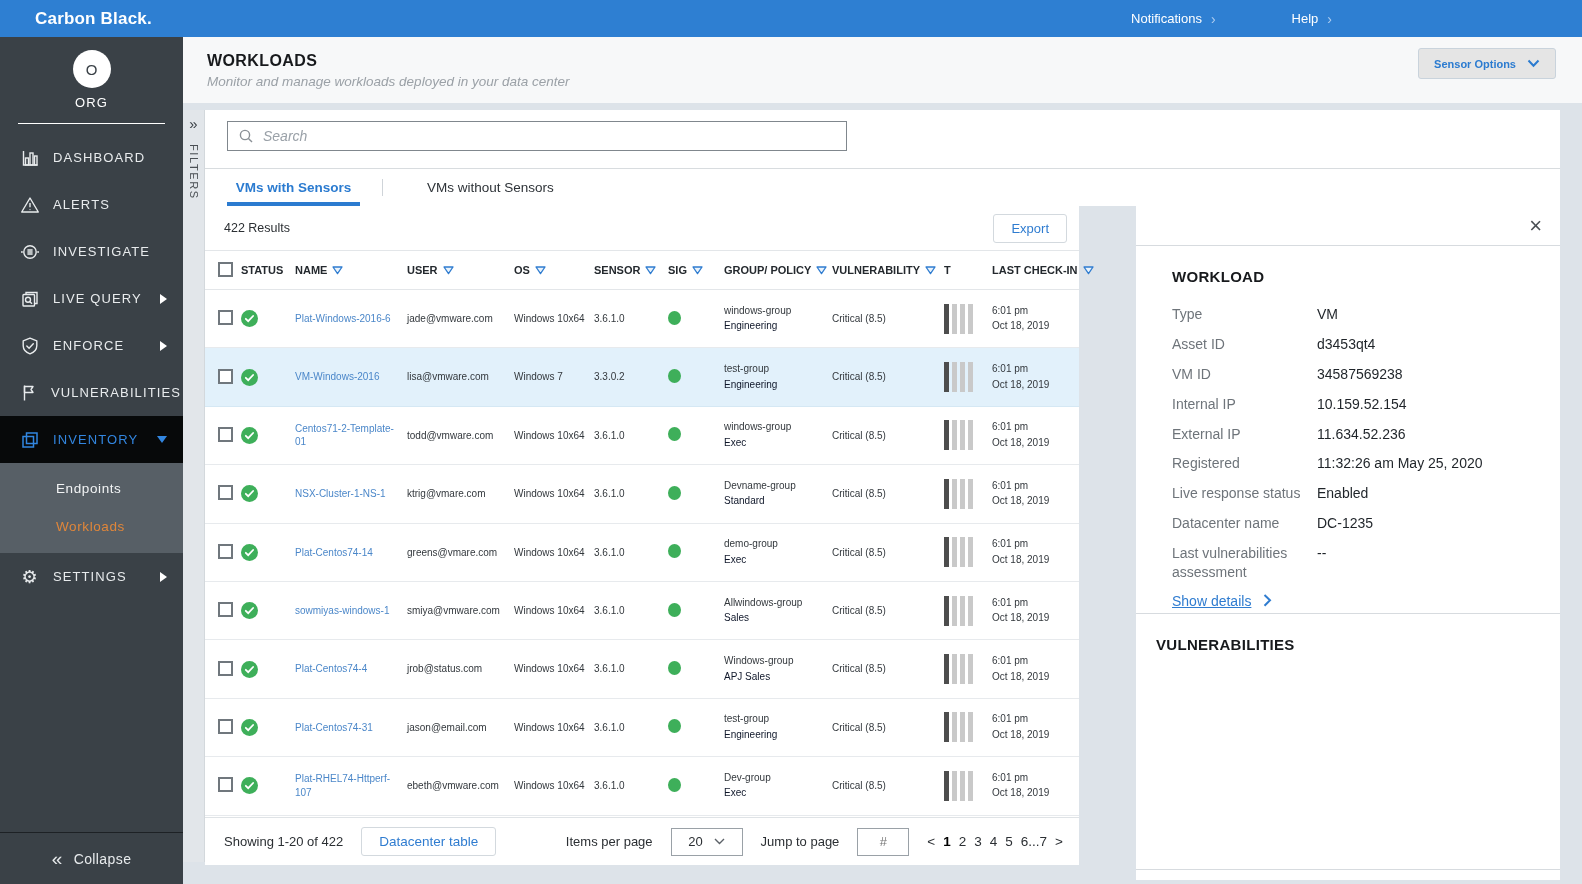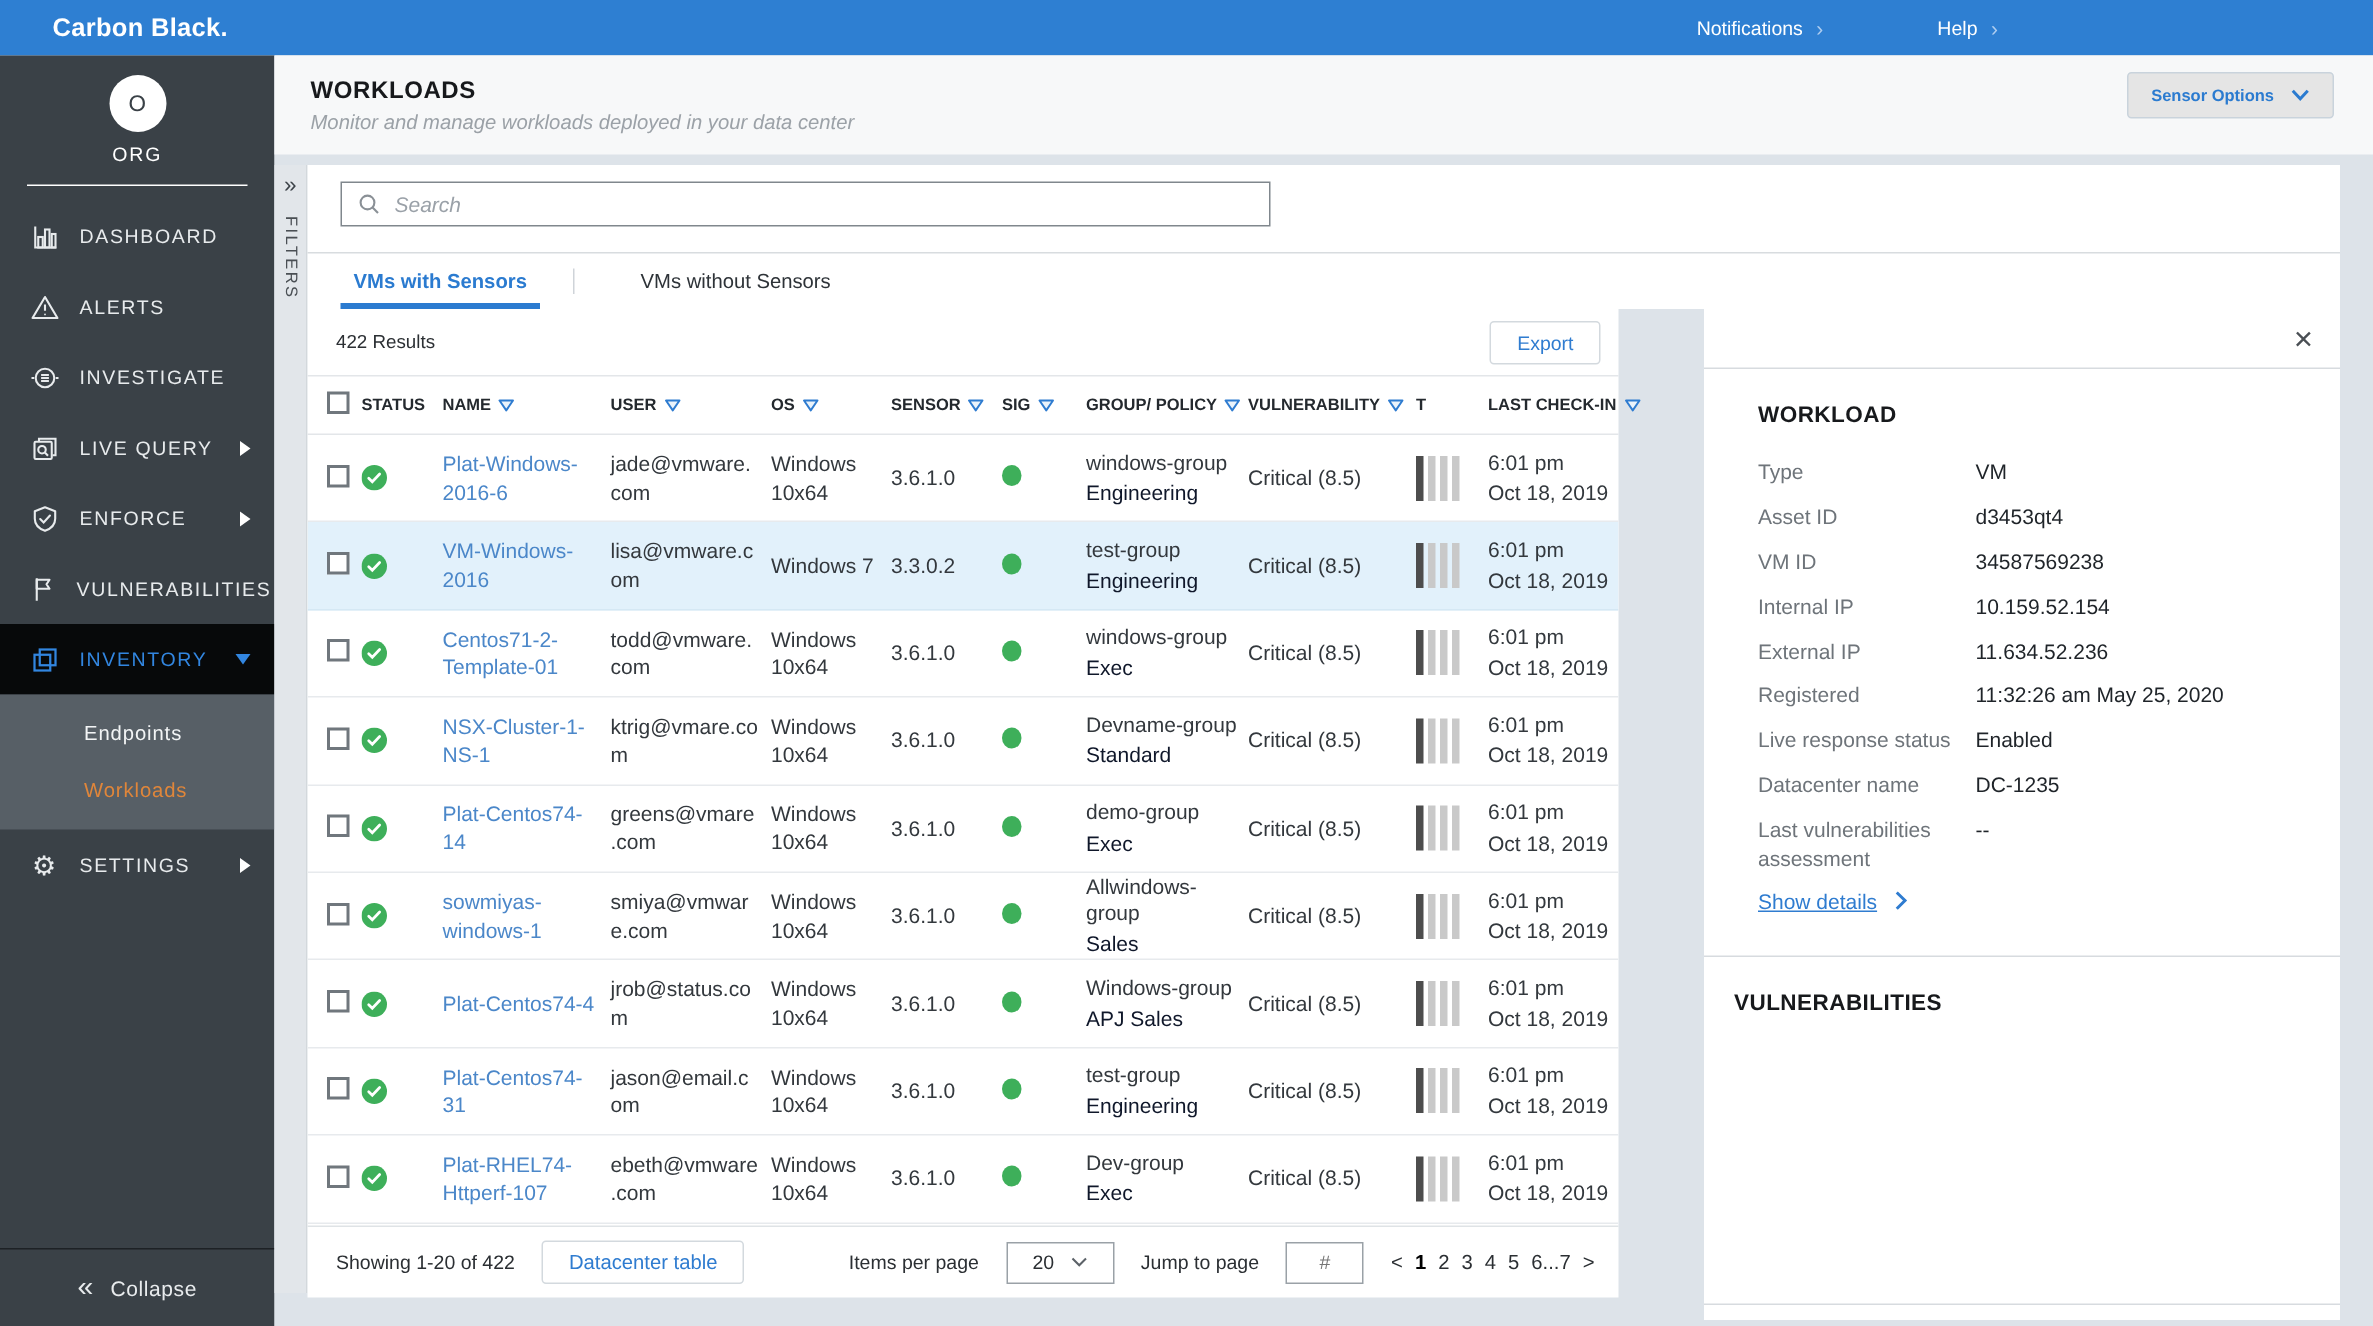--- a/index.html
+++ b/index.html
@@ -83,21 +83,21 @@
     border-radius:3px; background:#fff; color:#2f7cd0; font-size:13px; display:flex; align-items:center; cursor:pointer; }
 
   .grid-cols { display:grid; grid-template-columns:36px 54px 112px 107px 80px 74px 56px 108px 112px 48px 110px 1fr; }
   .thead { height:40px; border-top:1px solid #e3e6e9; border-bottom:1px solid #e3e6e9;
     align-items:center; font-size:11px; font-weight:bold; color:#24292e; flex-shrink:0; }
   .hcell { display:flex; align-items:center; gap:5px; cursor:pointer; white-space:nowrap; }
   .checkbox { width:15px; height:15px; border:2px solid #70777d; background:#fff; display:inline-block; cursor:pointer; }
   .check-cell { padding-left:13px; }
 
   .tbody { flex:1; overflow:hidden; }
-  .trow { height:58.4px; align-items:center; border-bottom:1px solid #e7eaed; font-size:14px; color:#33383d; }
+  .trow { height:58.4px; align-items:center; border-bottom:1px solid #e7eaed; font-size:10px; color:#33383d; }
   .trow.selected { background:#e2f1fb; border-color:#d5e8f4; }
   .name-link { color:#4b87c9; cursor:pointer; word-break:break-word; line-height:1.35; padding-right:6px; text-decoration:none; }
   .cell-wrap { word-break:break-word; line-height:1.35; padding-right:8px; }
   .sig-dot { width:13px; height:14px; border-radius:50%; background:#3eaf5a; display:inline-block; }
   .group-cell { display:flex; flex-direction:column; gap:3px; line-height:1.25; word-break:break-word; padding-right:6px; }
   .policy-link { color:#0f172a; cursor:pointer; text-decoration:none; }
   .bars { display:flex; gap:3px; }
   .bar { width:5px; height:30px; background:#c9c9c9; }
   .bar.dark { background:#4d4d4d; }
   .last-cell { display:flex; flex-direction:column; gap:3px; line-height:1.25; }
@@ -120,21 +120,21 @@
   .right-panel { position:absolute; left:953px; top:103px; width:424px; height:674px;
     background:#fff; display:flex; flex-direction:column; }
   .panel-header { height:40px; border-bottom:1px solid #d7dbdf; display:flex; align-items:center;
     justify-content:flex-end; padding-right:18px; flex-shrink:0; }
   .close-x { font-size:22px; color:#4a4f54; cursor:pointer; line-height:1; }
   .panel-body { padding:22px 36px 0; }
   .panel-title { font-size:15px; font-weight:bold; color:#17191c; letter-spacing:.3px; margin-bottom:20px; }
   .pfield { display:flex; margin-bottom:11px; font-size:14px; }
   .plabel { width:145px; color:#6e747a; flex-shrink:0; line-height:1.35; padding-right:10px; }
   .pvalue { color:#1f2429; line-height:1.35; }
-  .show-details { display:flex; align-items:center; gap:12px; margin:4px 0 28px; color:#2f7cd0; font-size:14px; cursor:pointer; width:fit-content; }
+  .show-details { display:flex; align-items:center; gap:12px; margin:4px 0 4px; color:#2f7cd0; font-size:14px; cursor:pointer; width:fit-content; }
   .sd-text { text-decoration:underline; }
   .panel-divider { height:1px; background:#d7dbdf; flex-shrink:0; }
   .vuln-section { padding:22px 20px; flex:1; }
   .vuln-title { font-size:15px; font-weight:bold; color:#17191c; letter-spacing:.3px; }
   .panel-bottom { height:11px; border-top:1px solid #d7dbdf; flex-shrink:0; }
 
   svg { display:block; }
 </style>
 </head>
 <body>

